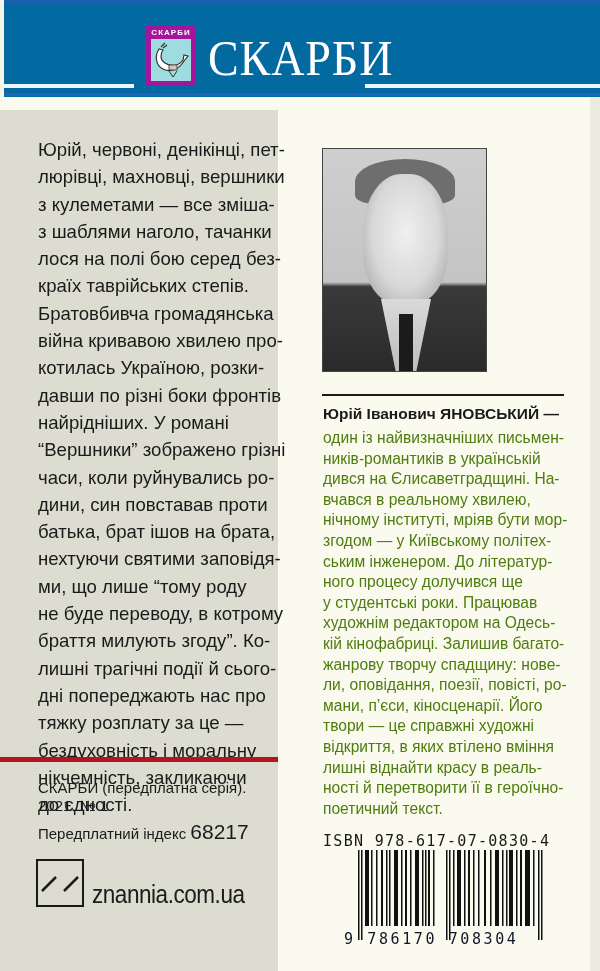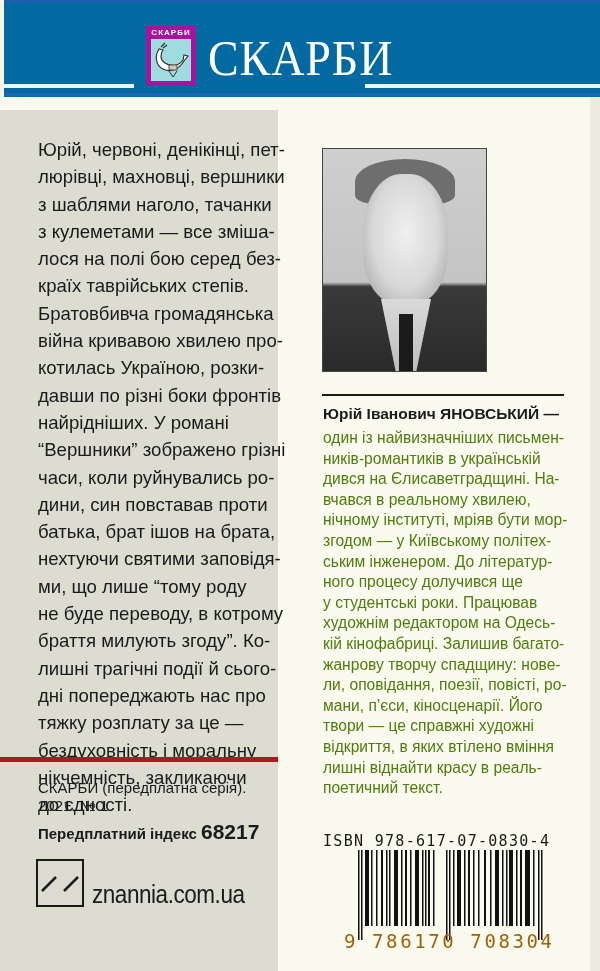--- a/index.html
+++ b/index.html
@@ -21,42 +21,42 @@
   .right-panel { position: absolute; left: 278px; top: 97px; width: 322px; height: 874px; background: #fbfaee; }
   .right-edge { position: absolute; left: 590px; top: 97px; width: 10px; height: 874px; background: #ecebdf; }
   .top-band { position: absolute; left: 0; top: 97px; width: 600px; height: 13px; background: #fbfaee; }
 
   .blurb { position: absolute; left: 38px; top: 136px; width: 250px; font-size: 18.6px; line-height: 27.3px; color: #1a1a1a; }
   .blurb span { display: block; white-space: nowrap; }
 
   .red-rule { position: absolute; left: 0; top: 757px; width: 278px; height: 5px; background: #b4141e; }
 
   .series { position: absolute; left: 38px; top: 779px; font-size: 15px; font-weight: normal; color: #1a1a1a; line-height: 18px; }
-  .index-line { position: absolute; left: 38px; top: 820px; font-size: 15px; font-weight: bold; color: #1a1a1a; white-space: nowrap; }
+  .index-line { position: absolute; left: 38px; top: 820px; font-size: 15px; font-weight: normal; color: #1a1a1a; white-space: nowrap; }
   .index-line .num { font-size: 21px; }
 
   .pub-logo { position: absolute; left: 36px; top: 859px; width: 48px; height: 48px; border: 2.5px solid #1a1a1a; }
   .pub-url { position: absolute; left: 92px; top: 880px; font-size: 25px; color: #1a1a1a; letter-spacing: -0.5px; transform: scaleX(0.9); transform-origin: left top; }
 
   .photo { position: absolute; left: 322px; top: 148px; width: 165px; height: 224px; border: 1px solid #444; overflow: hidden;
            background: linear-gradient(180deg, #cfcfcf 0%, #c4c4c4 60%, #3a3a3a 62%, #2a2a2a 100%); }
   .photo .face { position: absolute; left: 40px; top: 25px; width: 85px; height: 130px; border-radius: 45% 45% 40% 40%; background: radial-gradient(ellipse at 50% 45%, #f0f0f0 0%, #d8d8d8 55%, #9a9a9a 100%); }
   .photo .hair { position: absolute; left: 32px; top: 10px; width: 100px; height: 45px; border-radius: 50% 50% 20% 20%; background: #6e6e6e; }
   .photo .collar { position: absolute; left: 58px; top: 150px; width: 50px; height: 74px; background: linear-gradient(180deg,#d9d9d9,#bdbdbd); clip-path: polygon(0 0, 100% 0, 70% 100%, 30% 100%); }
   .photo .tie { position: absolute; left: 76px; top: 165px; width: 14px; height: 59px; background: #1b1b1b; }
 
   .photo-rule { position: absolute; left: 322px; top: 394px; width: 242px; height: 1.5px; background: #1a1a1a; }
 
   .bio-head { position: absolute; left: 323px; top: 405px; font-size: 15.5px; font-weight: bold; color: #1a1a1a; white-space: nowrap; }
   .bio { position: absolute; left: 323px; top: 428px; width: 270px; font-size: 15.6px; line-height: 20.6px; color: #4d7c0f; }
   .bio span { display: block; white-space: nowrap; }
 
   .isbn { position: absolute; left: 323px; top: 832px; font-family: "DejaVu Sans Mono", monospace; font-size: 15px; color: #1a1a1a; letter-spacing: 1.3px; white-space: nowrap; }
   .barcode { position: absolute; left: 358px; top: 850px; width: 186px; height: 90px; }
-  .barcode-digits { position: absolute; left: 344px; top: 930px; font-family: "DejaVu Sans Mono", monospace; font-size: 19px; letter-spacing: 2.6px; color: #a16207; white-space: nowrap; }
+  .barcode-digits { position: absolute; left: 344px; top: 930px; font-family: "DejaVu Sans Mono", monospace; font-size: 15px; letter-spacing: 2.6px; color: #0f172a; white-space: nowrap; }
 </style>
 </head>
 <body>
 
 <div class="header">
   <div class="topedge"></div>
   <div class="line-left"></div>
   <div class="line-right"></div>
   <div class="bottomedge"></div>
   <div class="logo-box">
@@ -74,22 +74,22 @@
 </div>
 
 <div class="top-band"></div>
 <div class="left-panel"></div>
 <div class="right-panel"></div>
 <div class="right-edge"></div>
 
 <div class="blurb">
   <span>Юрій, червоні, денікінці, пет-</span>
   <span>люрівці, махновці, вершники</span>
+  <span>з кулеметами — все змішa-</span>
   <span>з шаблями наголо, тачанки</span>
-  <span>з кулеметами — все змішa-</span>
   <span>лося на полі бою серед без-</span>
   <span>країх таврійських степів.</span>
   <span>Братовбивча громадянська</span>
   <span>війна кривавою хвилею про-</span>
   <span>котилась Україною, розки-</span>
   <span>давши по різні боки фронтів</span>
   <span>найрідніших. У романі</span>
   <span>“Вершники” зображено грізні</span>
   <span>часи, коли руйнувались ро-</span>
   <span>дини, син повставав проти</span>
@@ -145,20 +145,21 @@
   <span>ного процесу долучився ще</span>
   <span>у студентські роки. Працював</span>
   <span>художнім редактором на Одесь-</span>
   <span>кій кінофабриці. Залишив багато-</span>
   <span>жанрову творчу спадщину: нове-</span>
   <span>ли, оповідання, поезії, повісті, ро-</span>
   <span>мани, п’єси, кіносценарії. Його</span>
   <span>твори — це справжні художні</span>
   <span>відкриття, в яких втілено вміння</span>
   <span>лишні віднайти красу в реаль-</span>
+  <span>ності й перетворити її в героїчно-</span>
   <span>поетичний текст.</span>
 </div>
 
 <div class="isbn">ISBN 978-617-07-0830-4</div>
 <svg class="barcode" viewBox="0 0 186 90" preserveAspectRatio="none">
   <g fill="#111">
     <rect x="0" y="0" width="1.5" height="90"></rect>
       <rect x="3" y="0" width="1.5" height="90"></rect>
     <rect x="7" y="0" width="4" height="76"></rect>
       <rect x="13" y="0" width="1.5" height="76"></rect>

